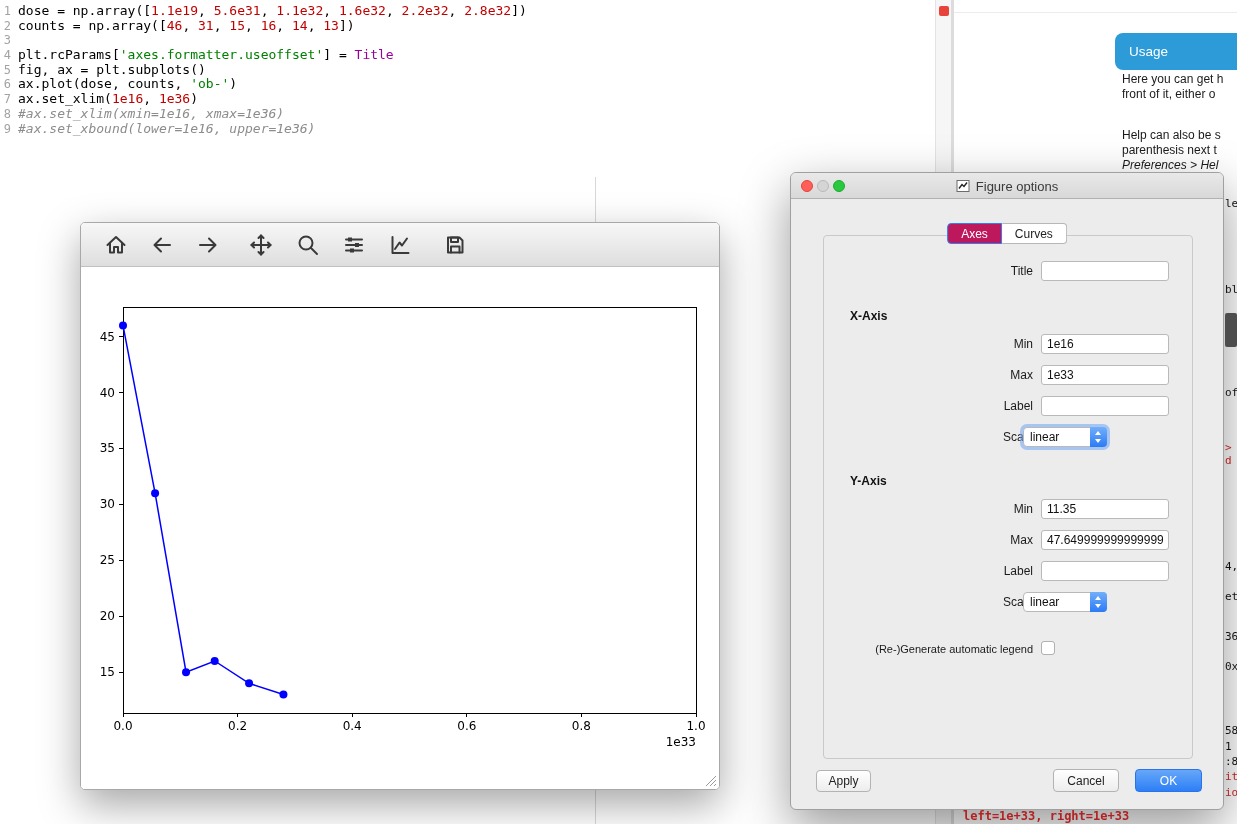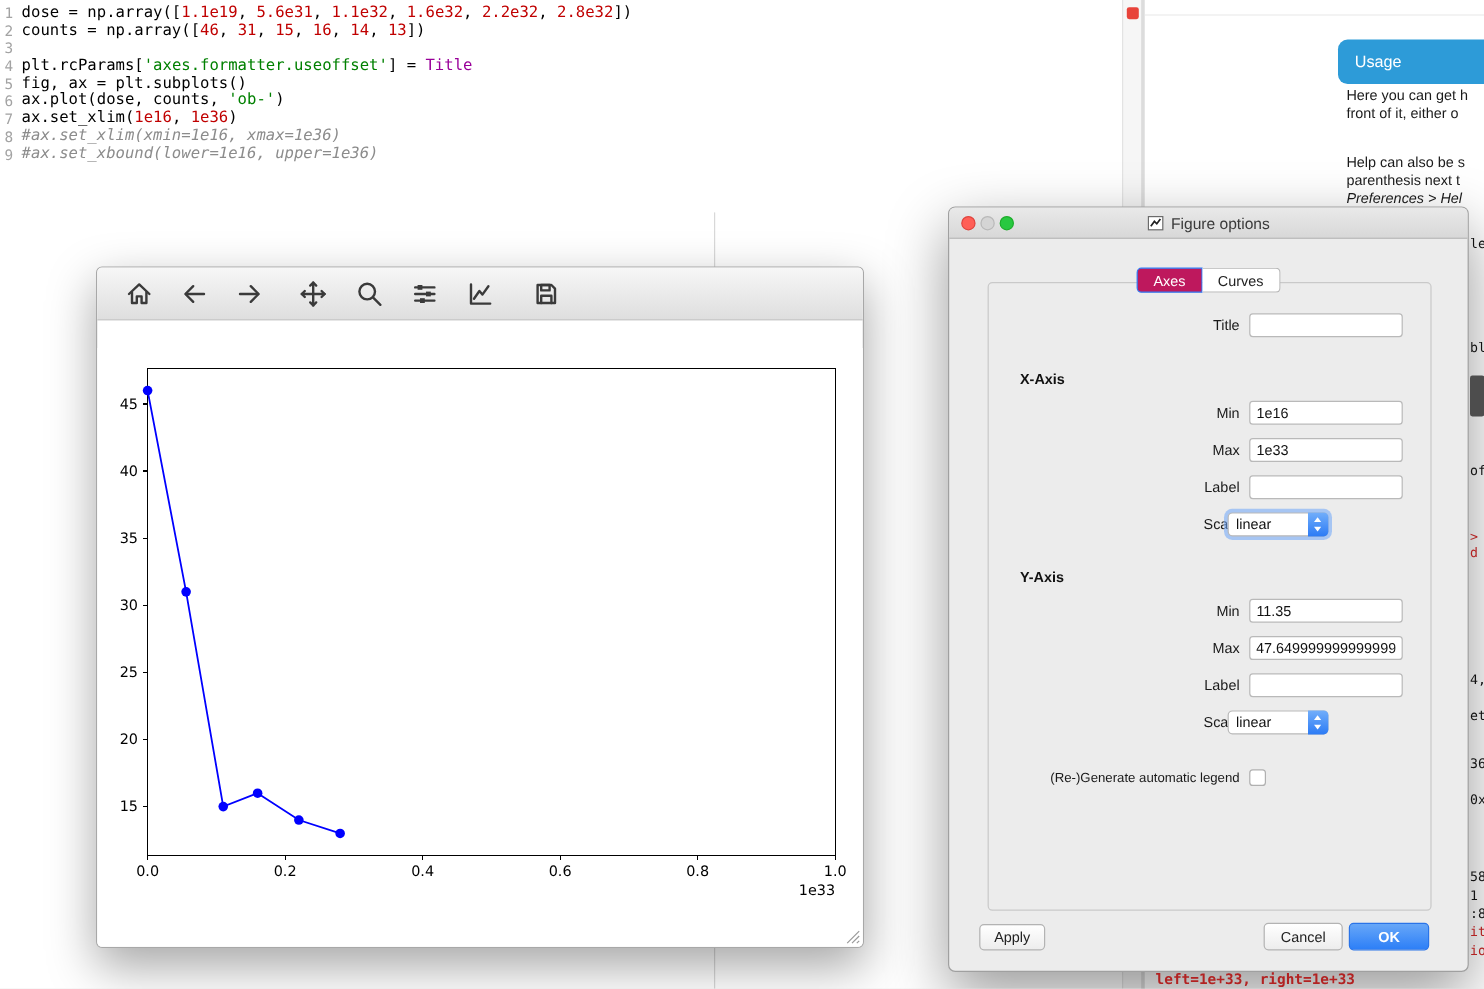--- a/index.html
+++ b/index.html
@@ -74,21 +74,21 @@
   .sel-text { flex:1; padding-left:6px; }
   .stepper { width:17px; height:20px; margin:-1px -1px 0 0; border-radius:0 4px 4px 0; background:linear-gradient(#72aefa,#2c7bf5); position:relative; flex:none; }
   .stepper::before { content:""; position:absolute; left:5px; top:4px; border-left:3.5px solid transparent; border-right:3.5px solid transparent; border-bottom:4px solid #fff; }
   .stepper::after  { content:""; position:absolute; left:5px; bottom:4px; border-left:3.5px solid transparent; border-right:3.5px solid transparent; border-top:4px solid #fff; }
   .select.focused { box-shadow:0 0 0 3px rgba(110,165,250,.55); }
   .checkbox { position:absolute; left:250px; width:14px; height:14px; background:#fff; border:1px solid #b0b0b0; border-radius:3px; cursor:pointer; }
   .legend-label { position:absolute; left:20px; width:222px; text-align:right; font-size:11px; color:#1a1a1a; }
   .btn { position:absolute; height:22px; border:1px solid #b3b3b3; border-radius:4px; background:linear-gradient(#ffffff,#ededed); font:12px "Liberation Sans",sans-serif; color:#222; cursor:pointer; }
   .btn-apply  { left:25px;  top:597px; width:55px; }
   .btn-cancel { left:262px; top:596px; width:66px; height:23px; }
-  .btn-ok     { left:333px; top:596px; width:67px; height:23px; background:linear-gradient(#67a7f8,#2d7ff7); border-color:#2a74e8; color:#fff;font-weight:bold; }
+  .btn-ok     { left:344px; top:596px; width:67px; height:23px; background:linear-gradient(#67a7f8,#2d7ff7); border-color:#2a74e8; color:#fff; }
 </style>
 </head>
 <body>
 
 <div id="stage">
 
   <div class="editor-pane">
     <div id="code-area">
         <div class="code-line"><span class="ln">1</span><span class="code-text"><span>dose = np.array([</span><span class="tk-num">1.1e19</span><span>, </span><span class="tk-num">5.6e31</span><span>, </span><span class="tk-num">1.1e32</span><span>, </span><span class="tk-num">1.6e32</span><span>, </span><span class="tk-num">2.2e32</span><span>, </span><span class="tk-num">2.8e32</span><span>])</span></span></div>
         <div class="code-line"><span class="ln">2</span><span class="code-text"><span>counts = np.array([</span><span class="tk-num">46</span><span>, </span><span class="tk-num">31</span><span>, </span><span class="tk-num">15</span><span>, </span><span class="tk-num">16</span><span>, </span><span class="tk-num">14</span><span>, </span><span class="tk-num">13</span><span>])</span></span></div>

